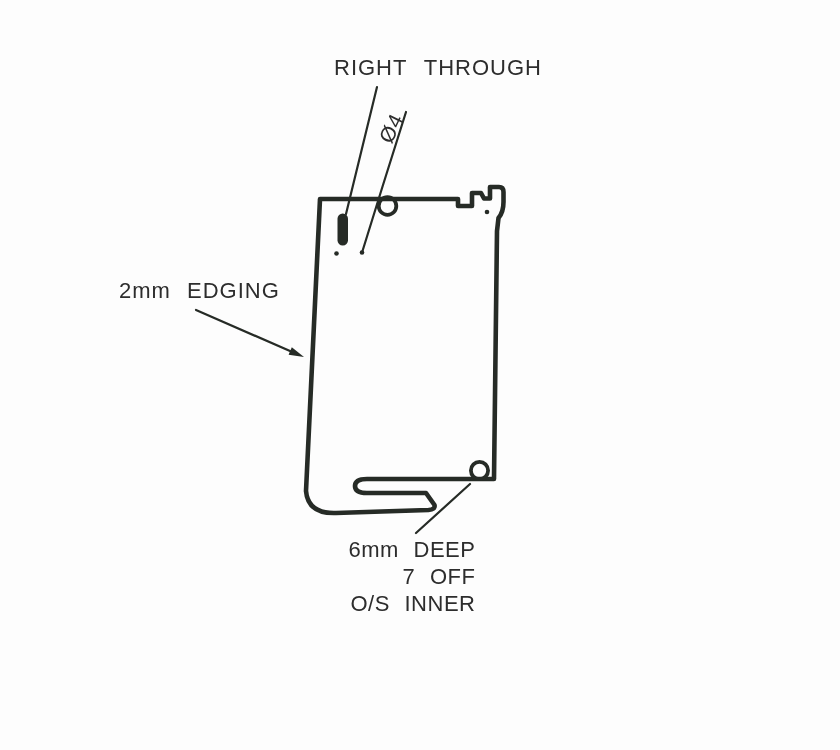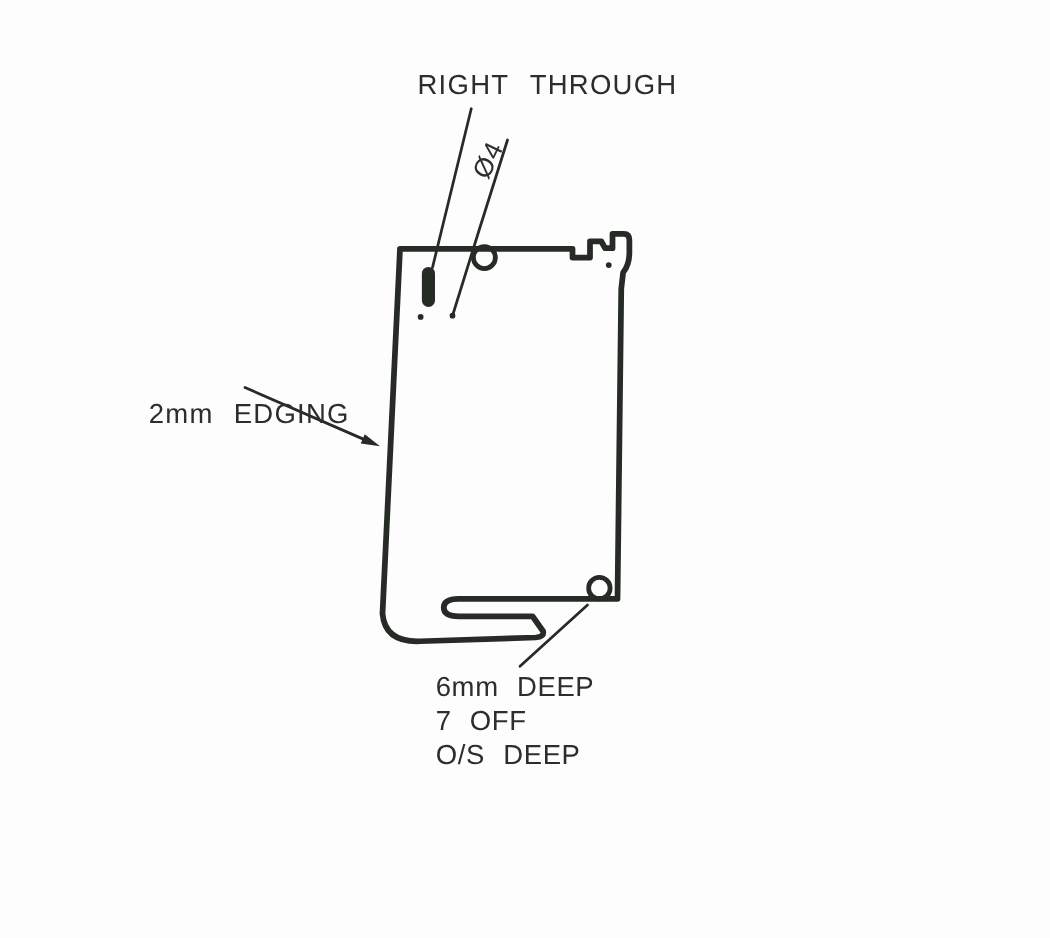--- a/index.html
+++ b/index.html
@@ -33,32 +33,32 @@
   .cad-label{
     position:absolute;
     color:var(--text);
     font-size:22px;
     letter-spacing:1px;
     word-spacing:10px;
     white-space:nowrap;
     line-height:1;
   }
   .label-right-through{left:334px;top:57px;}
-  .label-edging{left:119px;top:280px;word-spacing:9px;margin-top:40px;}
+  .label-edging{left:119px;top:280px;word-spacing:9px;}
   .label-phi{
     left:391px;top:128px;
     font-size:21px;letter-spacing:1px;
     transform:translate(-50%,-50%) rotate(-64deg);
     transform-origin:center;
   }
   .note-block{
     position:absolute;
     left:412px;top:536px;
     transform:translateX(-50%);
-    text-align:left;
+    text-align:right;
     color:var(--text);
     font-size:22px;
     letter-spacing:0.5px;
     word-spacing:8px;
     line-height:27px;
     white-space:nowrap;
   }
 </style>
 </head>
 <body>
@@ -103,16 +103,16 @@
 
   <div class="cad-label label-right-through">RIGHT THROUGH</div>
 
   <div class="cad-label label-phi">Ø4</div>
 
   <div class="cad-label label-edging">2mm EDGING</div>
 
   <div class="note-block">
     <div>6mm DEEP</div>
     <div>7 OFF</div>
-    <div>O/S DEEP</div>
+    <div>O/S INNER</div>
   </div>
 
 </div>
 
 </body></html>

